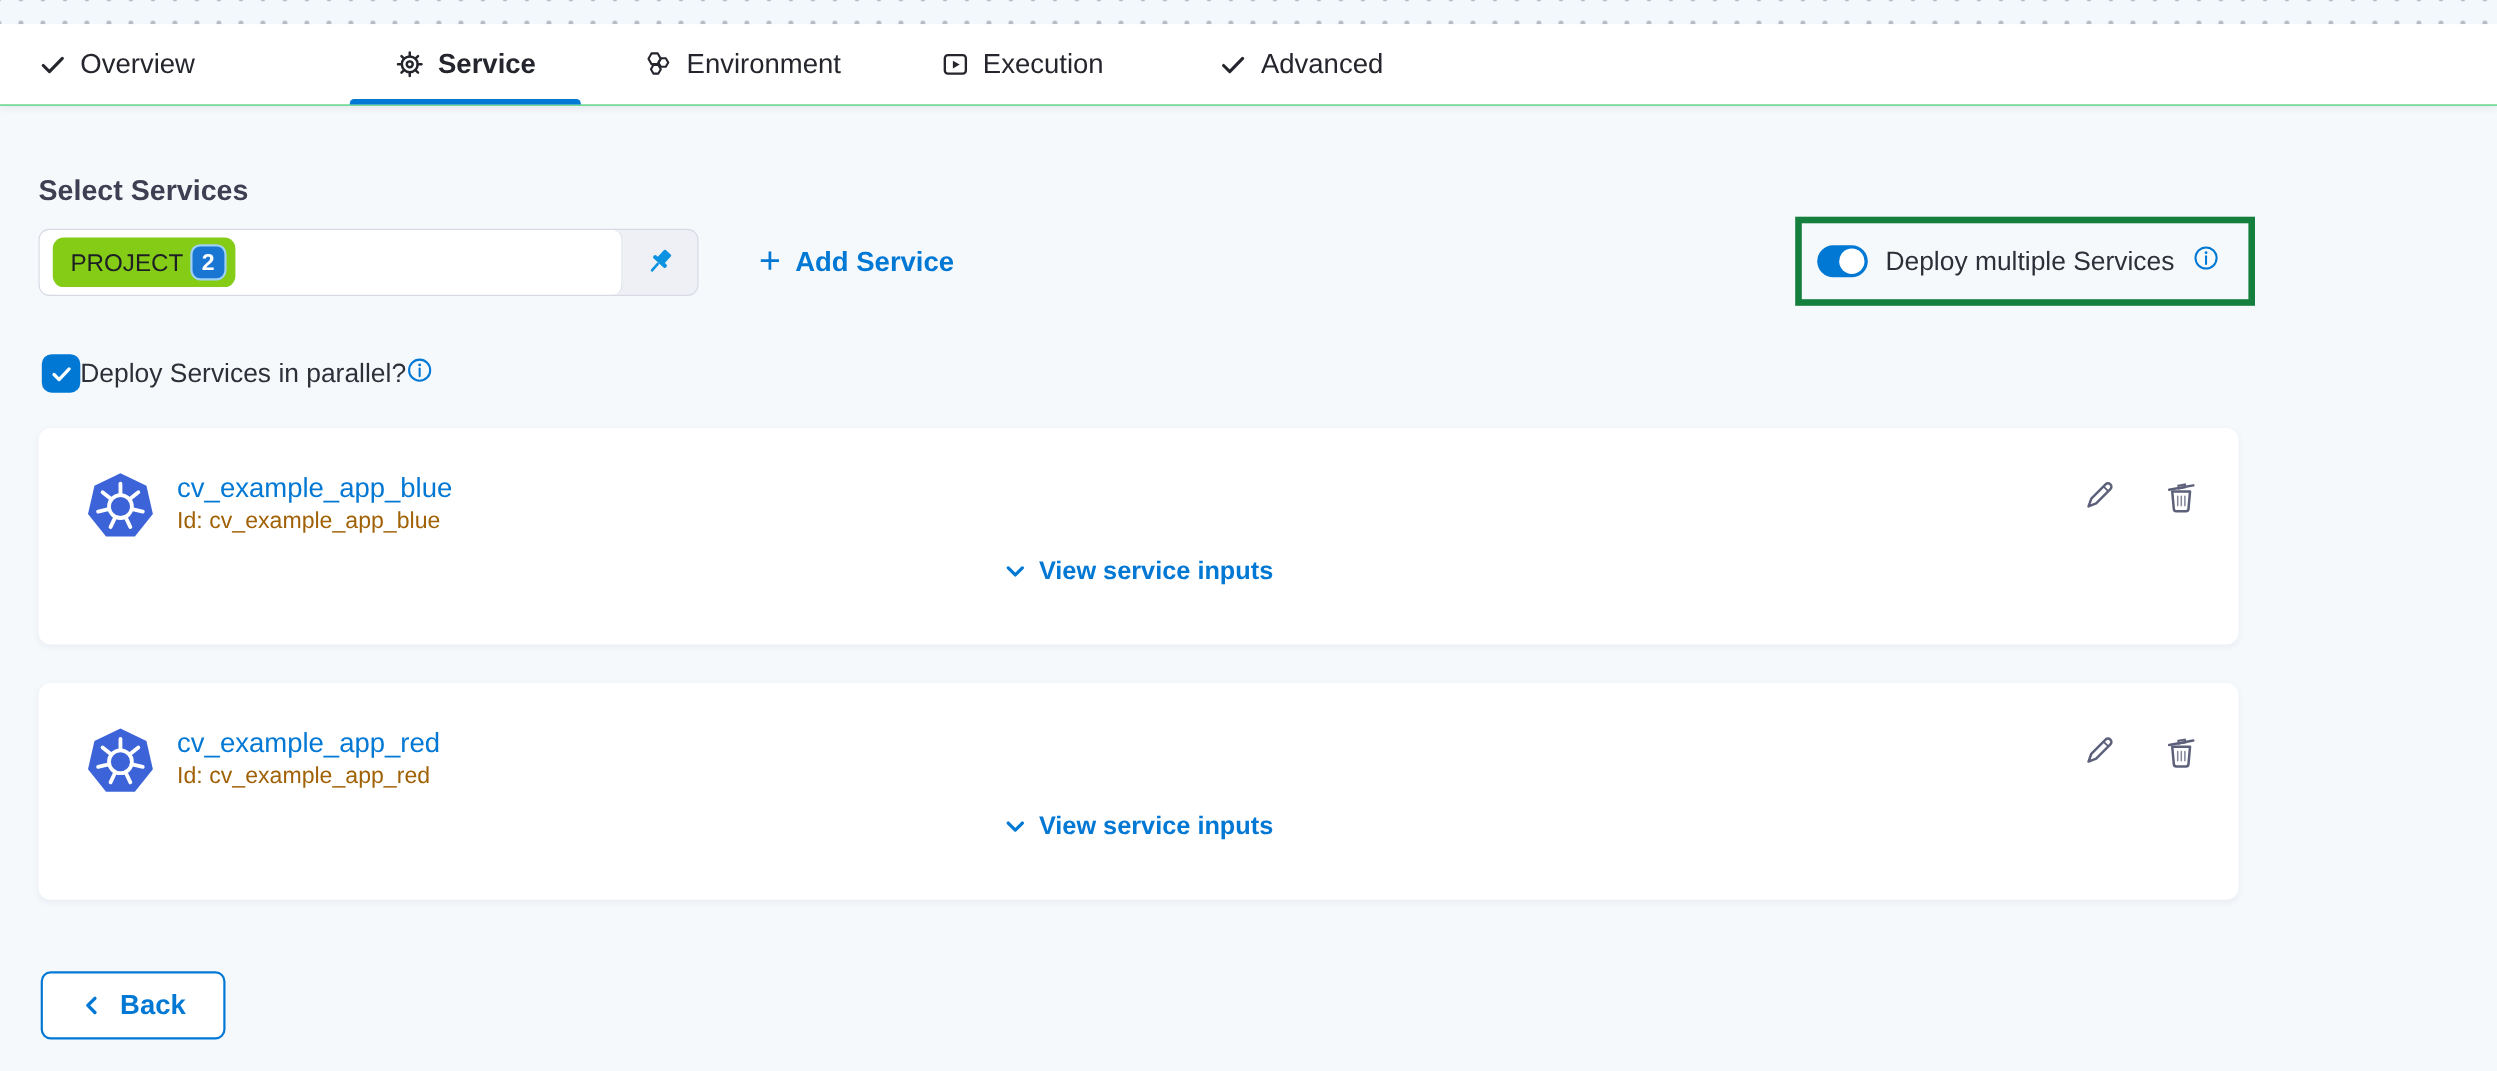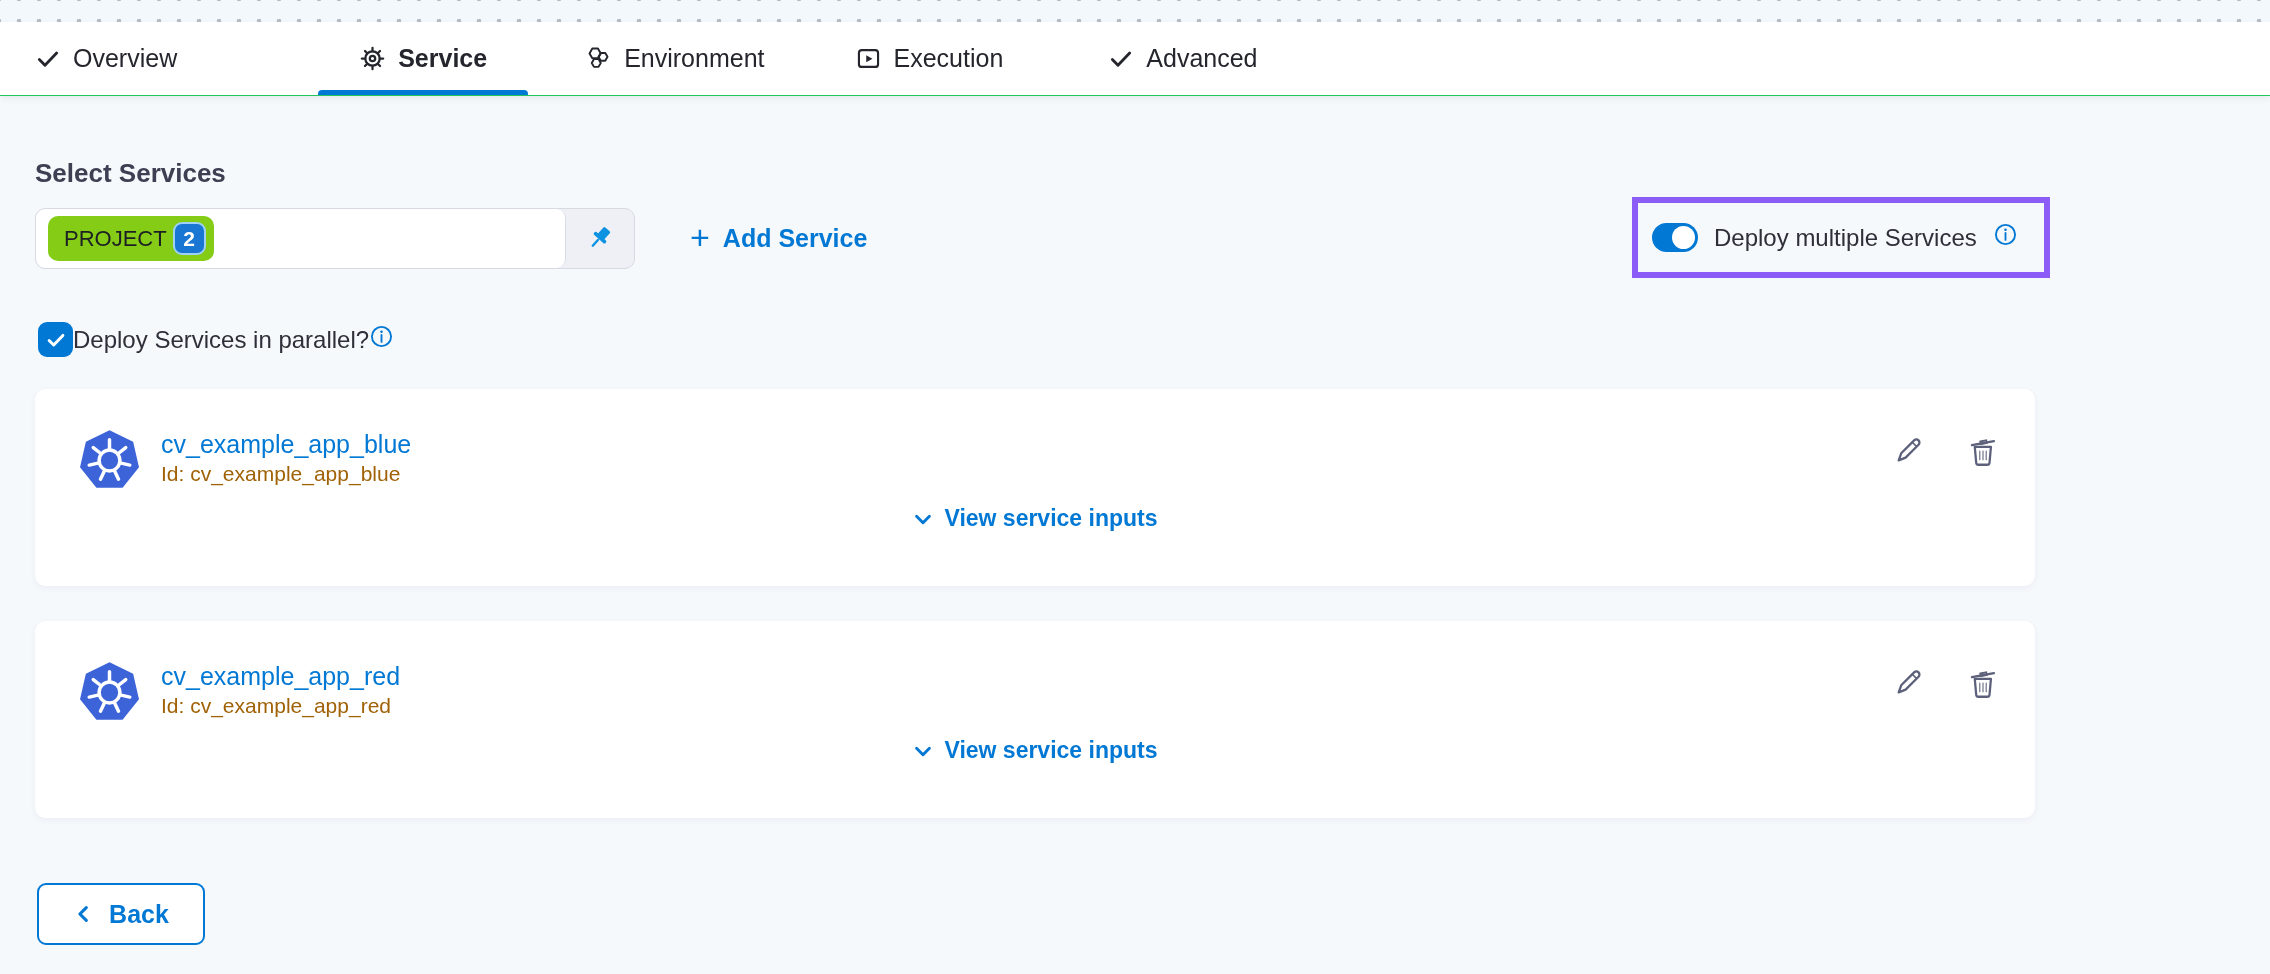--- a/index.html
+++ b/index.html
@@ -85,21 +85,21 @@
   .add-service {
     position:absolute; top:112px; left:690px; height:61px;
     display:inline-flex; align-items:center; gap:13px;
     color:#0278d5; font-size:25px; font-weight:600; cursor:pointer;
   }
   .plus-glyph { font-size:34px; font-weight:500; line-height:1; margin-top:-3px; }
 
   
   .annotation-box {
     position:absolute; top:101px; left:1632px; width:418px; height:81px;
-    border:6px solid #8b5cf6;
+    border:6px solid #15803d;
     display:flex; align-items:center; gap:16px; padding-left:14px;
   }
   .toggle {
     width:46px; height:29px; border-radius:15px; background:#0278d5;
     position:relative; cursor:pointer; flex:0 0 auto;
   }
   .toggle-knob {
     position:absolute; top:3px; right:3px; width:23px; height:23px;
     border-radius:50%; background:#ffffff;
   }

